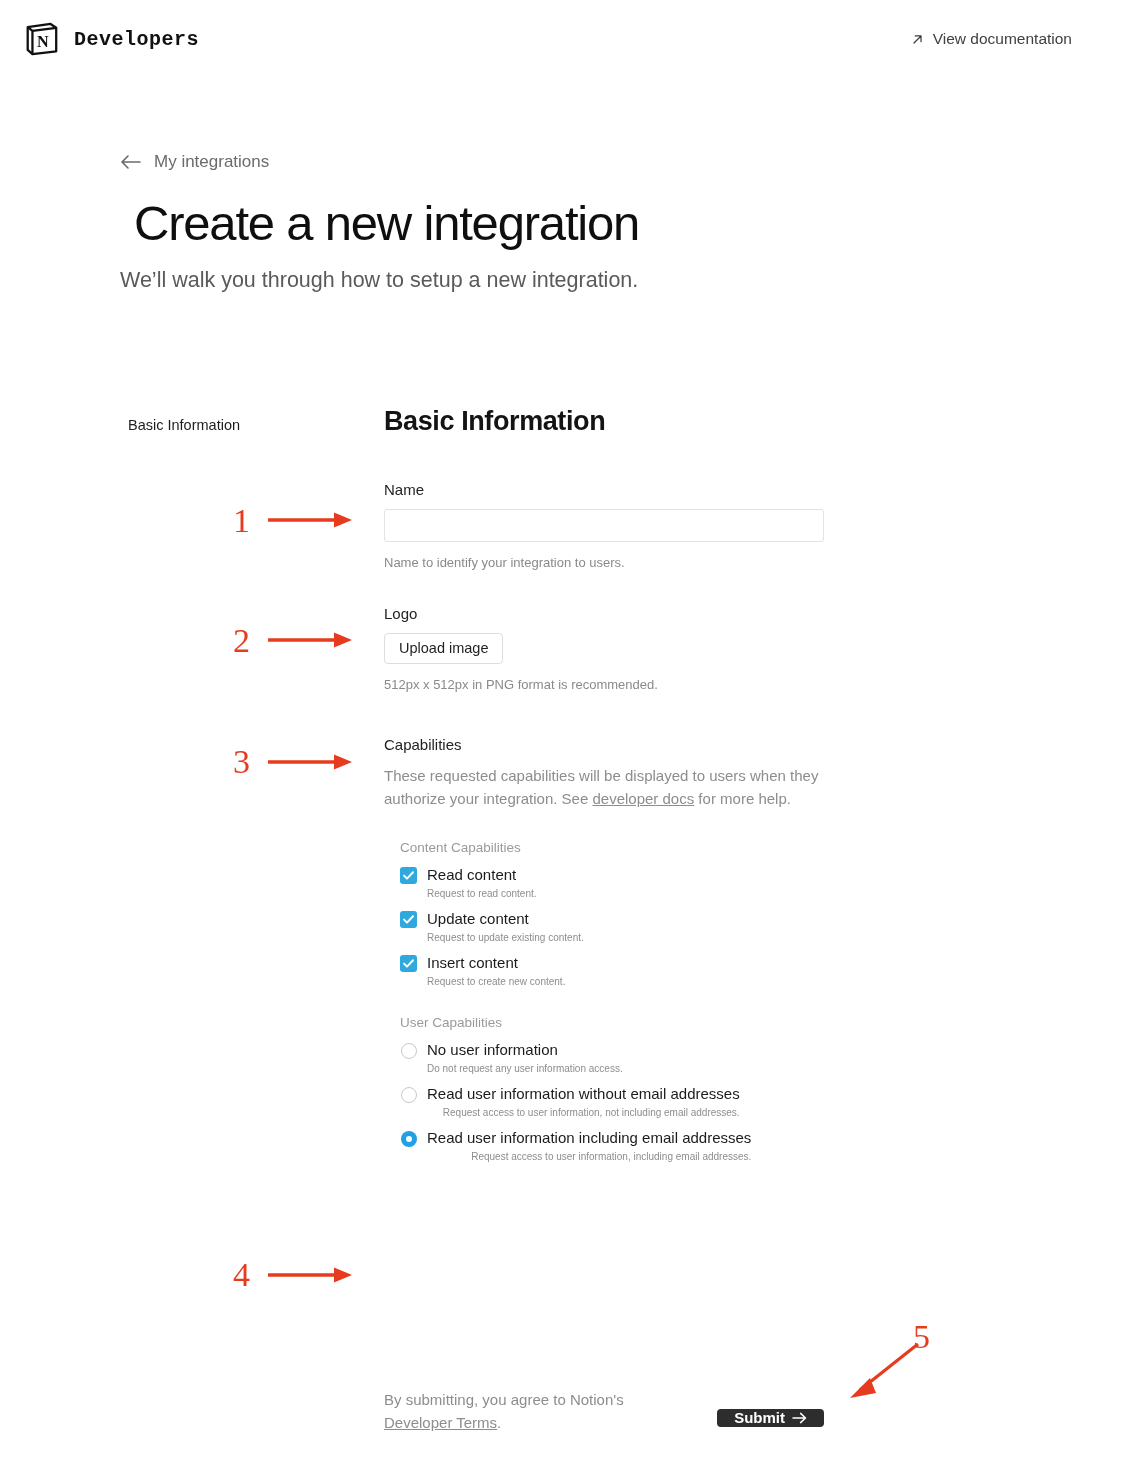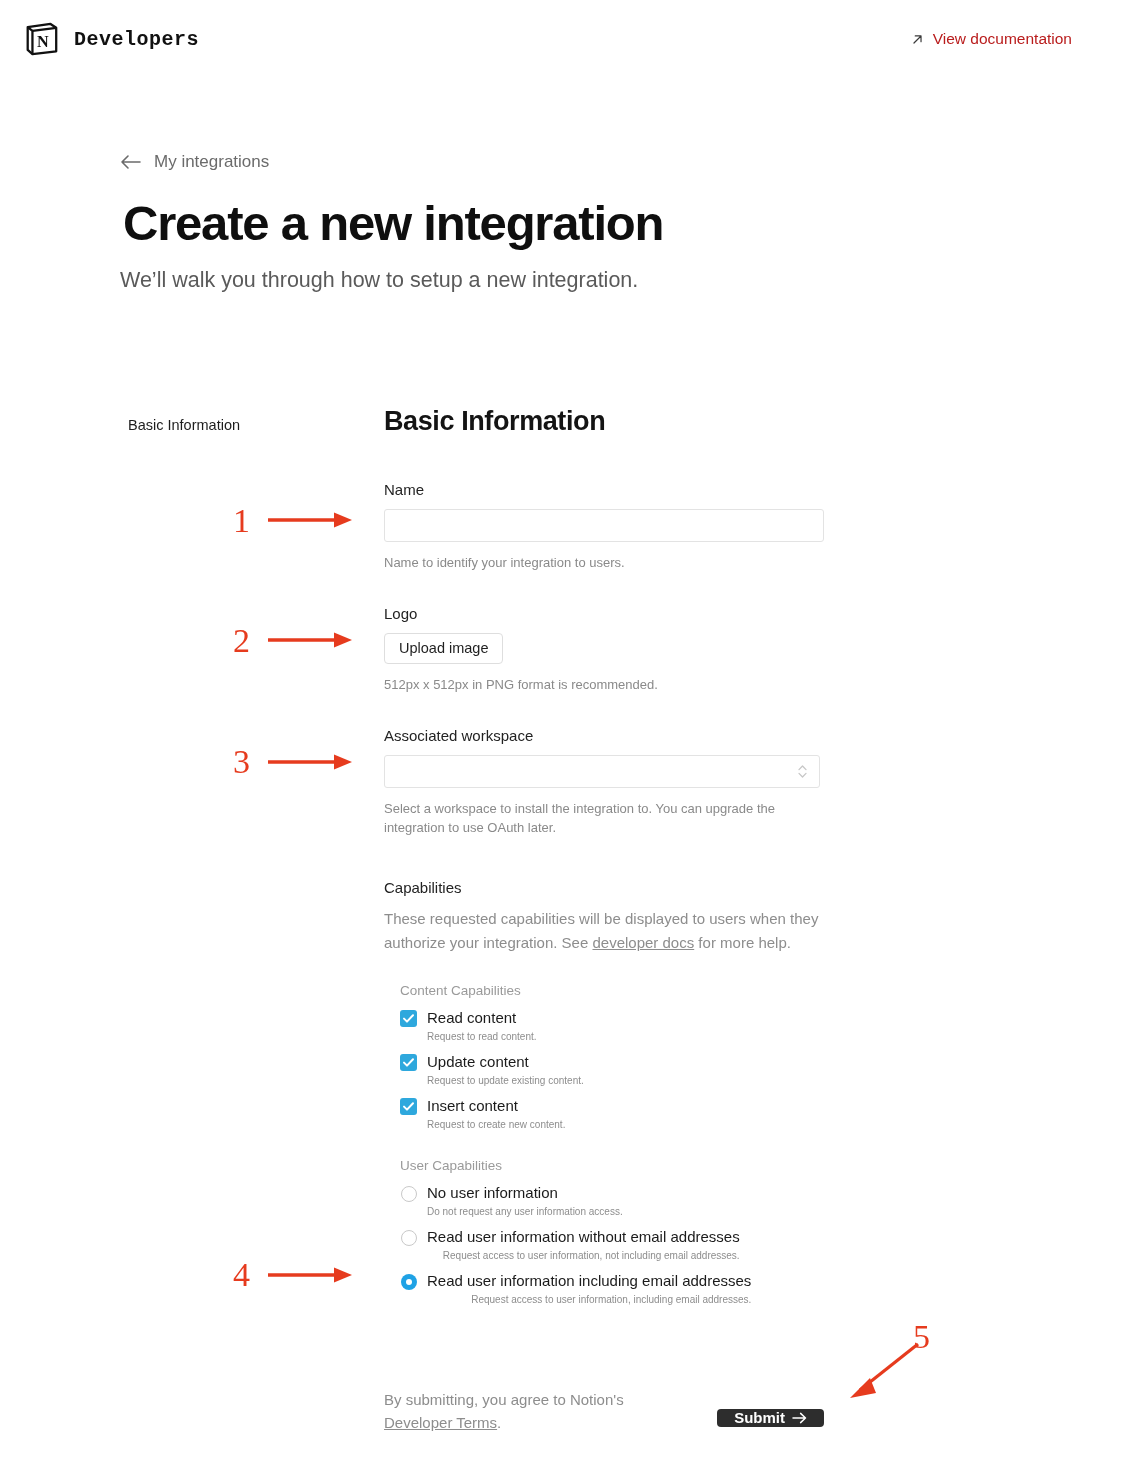--- a/index.html
+++ b/index.html
@@ -31,39 +31,39 @@
     font-size: 20px;
     font-weight: 700;
     letter-spacing: 0.5px;
     color: #111111;
   }
   .view-docs {
     position: absolute;
     right: 76px; top: 30px;
     display: flex; align-items: center; gap: 9px;
     font-size: 15.5px;
-    color: #b91c1c;
+    color: #404040;
     text-decoration: none;
     cursor: pointer;
   }
   .arrow-ne { width: 13px; height: 13px; display: block; }
 
   
   .page-head { position: absolute; left: 120px; top: 152px; width: 860px; }
   .back-link {
     display: flex; align-items: center; gap: 12px;
     font-size: 17px; color: #6b6b6b;
     text-decoration: none; cursor: pointer;
     width: max-content;
   }
   .back-arrow { width: 22px; height: 16px; display: block; }
   .page-title {
-    margin: 26px 0 0 3px;
+    margin: 26px 0 0 14px;
     font-size: 49px;
-    font-weight: 700;
+    font-weight: 400;
     letter-spacing: -1.2px;
     color: #0f0f0f;
     line-height: 1.04;
   }
   .page-sub {
     margin: 19px 0 0 0;
     font-size: 21.5px;
     color: #5a5a5a;
     font-weight: 400;
   }
@@ -285,31 +285,20 @@
       <input class="text-input" type="text" placeholder="" style="">
       <div class="field-help">Name to identify your integration to users.</div>
     </div>
 
     <div class="field">
       <div class="field-label">Logo</div>
       <button class="btn-upload">Upload image</button>
       <div class="field-help">512px x 512px in PNG format is recommended.</div>
     </div>
 
-    <div class="field">
-      <div class="field-label">Associated workspace</div>
-      <div class="select-wrap">
-        <div class="select-box"></div>
-        <svg class="select-chevrons" viewBox="0 0 11 17">
-          <path d="M2 6.6 L5.5 3 L9 6.6" fill="none" stroke="#c7c7c7" stroke-width="1.3" stroke-linecap="round" stroke-linejoin="round"></path>
-          <path d="M2 10.4 L5.5 14 L9 10.4" fill="none" stroke="#c7c7c7" stroke-width="1.3" stroke-linecap="round" stroke-linejoin="round"></path>
-        </svg>
-      </div>
-      <div class="field-help">Select a workspace to install the integration to. You can upgrade the integration to use OAuth later.</div>
-    </div>
 
     <div class="cap-block">
       <div class="cap-title">Capabilities</div>
       <div class="cap-desc">
         <span>These requested capabilities will be displayed to users when they authorize your integration. See </span><a>developer docs</a><span> for more help.</span>
       </div>
 
       <div class="group">
         <div class="group-title">Content Capabilities</div>
 

